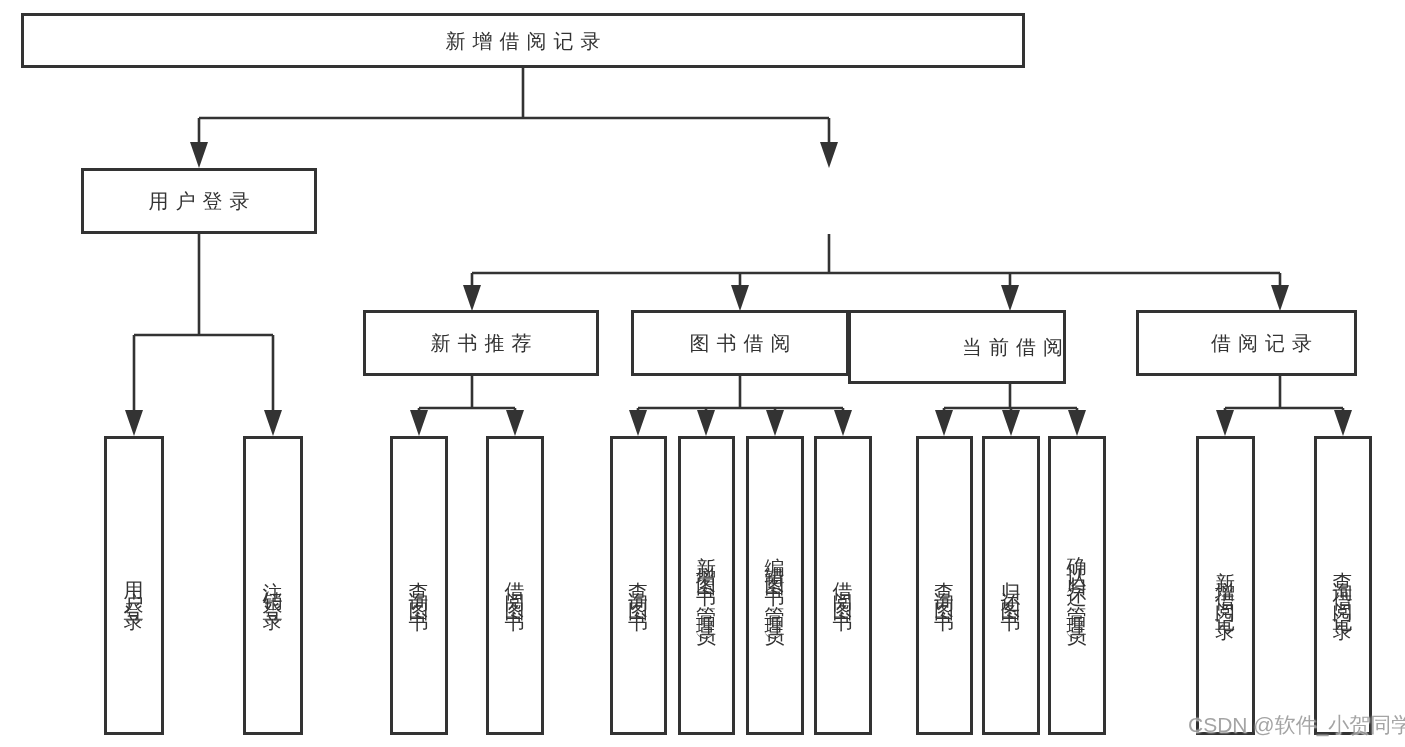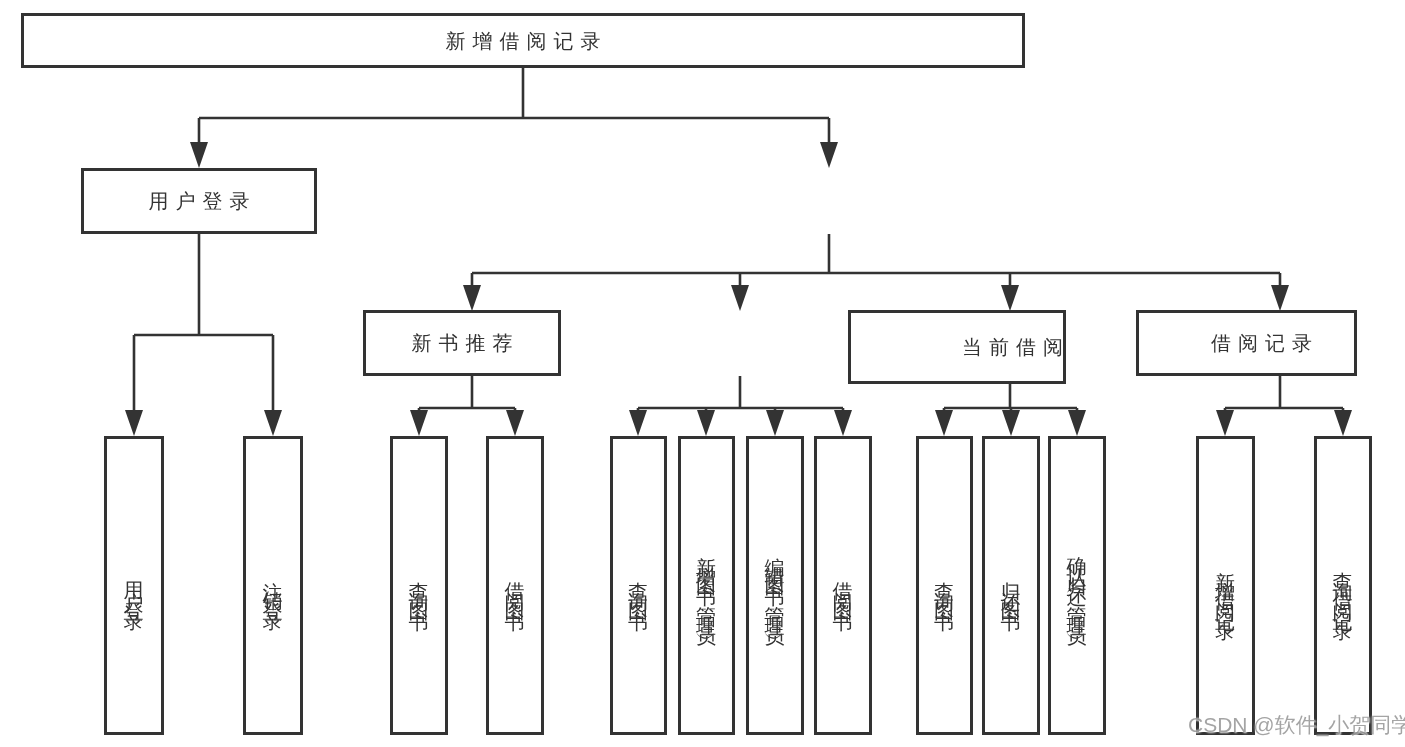--- a/index.html
+++ b/index.html
@@ -93,22 +93,25 @@
   </svg>
 
   <div class="box h" style="left:21px;top:13px;width:1004px;height:55px;">
     <span>新增借阅记录</span>
   </div>
 
   <div class="box h" style="left:81px;top:168px;width:236px;height:66px;">
     <span>用户登录</span>
   </div>
 
-  <div class="box h" style="left:363px;top:310px;width:198px;height:66px;">
+  <div class="box h" style="left:363px;top:310px;width:236px;height:66px;">
     <span>新书推荐</span>
+  </div>
+  <div class="box h" style="left:631px;top:310px;width:218px;height:66px;">
+    <span>图书借阅</span>
   </div>
   <div class="box h" style="left:848px;top:310px;width:218px;height:74px;justify-content:flex-end;">
     <span>当前借阅</span>
   </div>
   <div class="box h" style="left:1136px;top:310px;width:221px;height:66px;padding-left:30px;">
     <span>借阅记录</span>
   </div>
 
   <div class="box v" style="left:104px;top:436px;width:60px;height:299px;">
     <span>用户登录</span>

